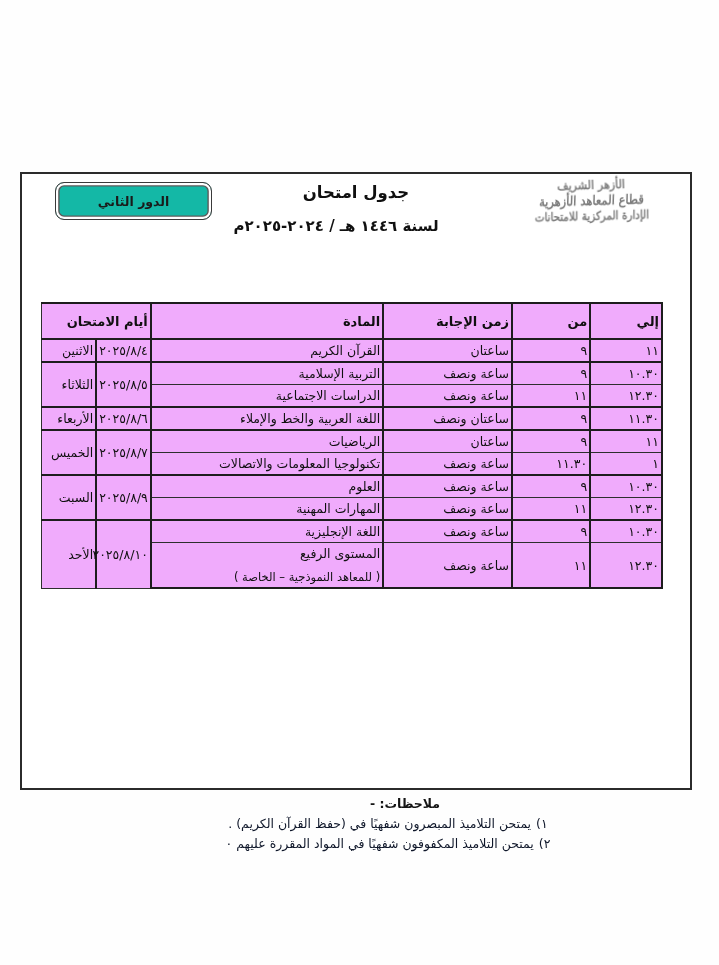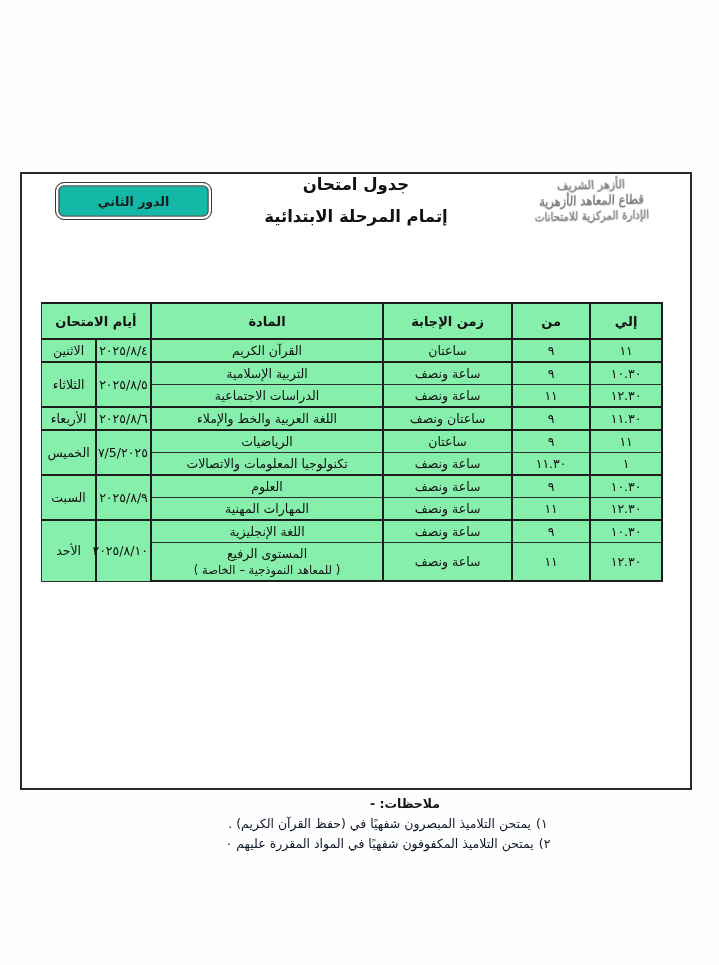--- a/index.html
+++ b/index.html
@@ -65,21 +65,21 @@
     font-size: 12.5px;
     font-weight: 700;
     letter-spacing: 0.2px;
     color: #1a1a1a;
   }
 
   #title-block {
     position: absolute;
     left: 0;
     right: 0;
-    top: 0;
+    top: 8px;
     text-align: center;
     pointer-events: none;
   }
   .title-line {
     font-size: 16.5px;
     font-weight: 700;
     color: #101010;
     line-height: 1.55;
     letter-spacing: 0.2px;
   }
@@ -118,26 +118,26 @@
     left: 41px;
     top: 302px;
     width: 622px;
     border-collapse: collapse;
     table-layout: fixed;
     background: #ffffff;
   }
   #schedule-table th,
   #schedule-table td {
     border: 1px solid #2e2e2e;
-    text-align: center;
+    text-align: right;
     vertical-align: middle;
     font-size: 12.5px;
     color: #101010;
     padding: 3px 2px;
-    background: #86efac;
+    background: #f0abfc;
   }
   #schedule-table th {
     font-weight: 700;
     height: 28px;
     font-size: 13px;
   }
   
   #schedule-table tr.group-start > td,
   #schedule-table tr.group-start > th {
     border-top: 2.6px solid #1d1d1d;
@@ -153,21 +153,21 @@
   .col-to     { width: 62px; border-right: 2.4px solid #1d1d1d !important; }
   .col-from   { width: 68px; border-right: 2.4px solid #1d1d1d !important; }
   .col-dur    { width: 116px; border-right: 2.4px solid #1d1d1d !important; }
   .col-subj   { width: 214px; border-right: 2.4px solid #1d1d1d !important; }
   .col-date   { width: 98px; border-right: 2.4px solid #1d1d1d !important; }
   .col-day    { width: 64px; }
   #schedule-table .col-to { border-left: 2.4px solid #1d1d1d !important; }
   #schedule-table .col-day { border-right: 2.4px solid #1d1d1d !important; }
 
   .subject-main { display: block; }
-  .subject-sub { display: block; font-size: 11.5px; margin-top: 2px; }
+  .subject-sub { display: block; font-size: 11.5px; margin-top: 9px; }
 
   .num { font-size: 13px; letter-spacing: 0.3px; }
 
   
   #notes-block {
     position: absolute;
     right: 34px;
     top: 796px;
     width: 560px;
     text-align: center;
@@ -194,21 +194,21 @@
   <div id="doc-frame"></div>
 
   <div id="header-band">
 
     <div id="round-badge">
       <span class="badge-text">الدور الثاني</span>
     </div>
 
     <div id="title-block">
       <div class="title-line l1">جدول امتحان</div>
-      <div class="title-line l2">إتمام المرحلة الابتدائية</div>
+      <div class="title-line l3">لسنة ١٤٤٦ هـ / ٢٠٢٤-٢٠٢٥م</div>
     </div>
 
     <div id="logo-block">
       <div class="logo-line lg1">الأزهر الشريف</div>
       <div class="logo-line lg2">قطاع المعاهد الأزهرية</div>
       <div class="logo-line lg3">الإدارة المركزية للامتحانات</div>
     </div>
 
   </div>
 
@@ -261,21 +261,21 @@
           <td class="col-date" rowspan="1">٢٠٢٥/٨/٦</td>
           <td class="col-day" rowspan="1">الأربعاء</td>
         </tr>
         <tr class="group-start">
           <td class="col-to num">١١</td>
           <td class="col-from num">٩</td>
           <td class="col-dur">ساعتان</td>
           <td class="col-subj">
             <span class="subject-main">الرياضيات</span>
           </td>
-          <td class="col-date" rowspan="2">٢٠٢٥/5/٧</td>
+          <td class="col-date" rowspan="2">٢٠٢٥/٨/٧</td>
           <td class="col-day" rowspan="2">الخميس</td>
         </tr>
         <tr>
           <td class="col-to num">١</td>
           <td class="col-from num">١١.٣٠</td>
           <td class="col-dur">ساعة ونصف</td>
           <td class="col-subj">
             <span class="subject-main">تكنولوجيا المعلومات والاتصالات</span>
           </td>
         </tr>

